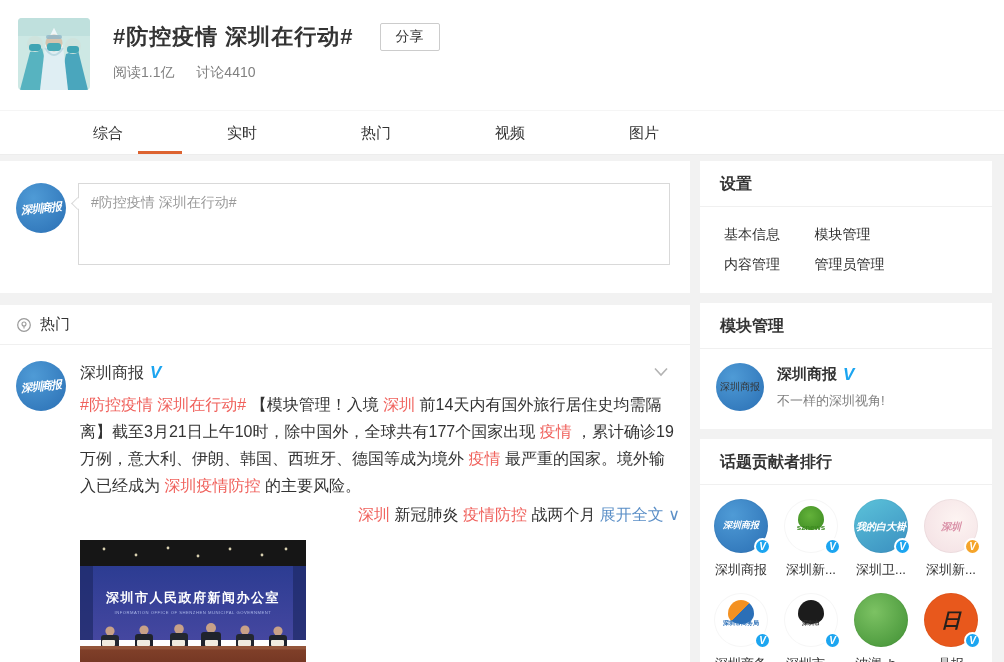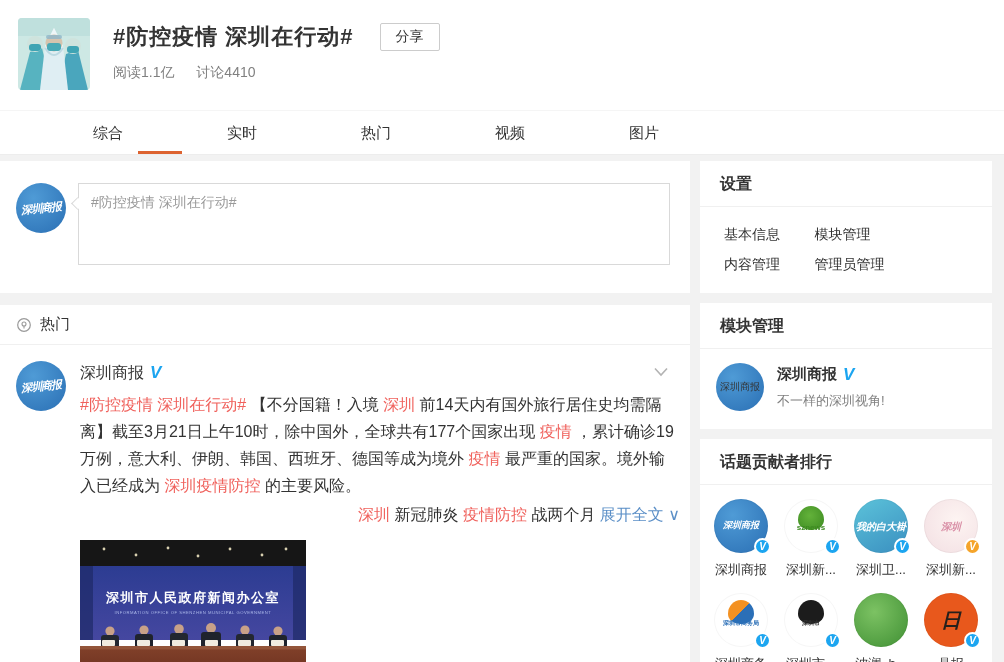--- a/index.html
+++ b/index.html
@@ -189,21 +189,21 @@
         <div class="post-body">
           <div class="author-row">
             <span class="author-name">深圳商报</span>
             <span class="v-text">V</span>
           </div>
           <div class="post-text">
             
           
               <span class="red">#防控疫情 深圳在行动#</span>
             
-              <span> 【不分国籍！入境</span>
+              <span> 【模块管理！入境</span>
             
               <span class="red">深圳</span>
             
               <span>前14天内有国外旅行居住史均需隔离】截至3月21日上午10时，除中国外，全球共有177个国家出现</span>
             
               <span class="red">疫情</span>
             
               <span>，累计确诊19万例，意大利、伊朗、韩国、西班牙、德国等成为境外</span>
             
               <span class="red">疫情</span>

